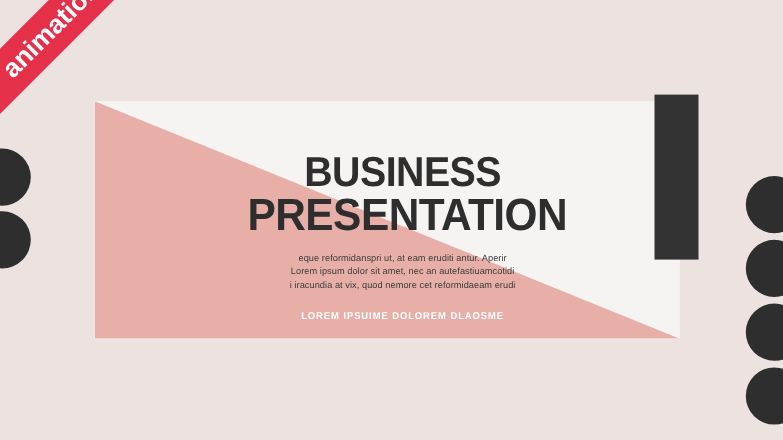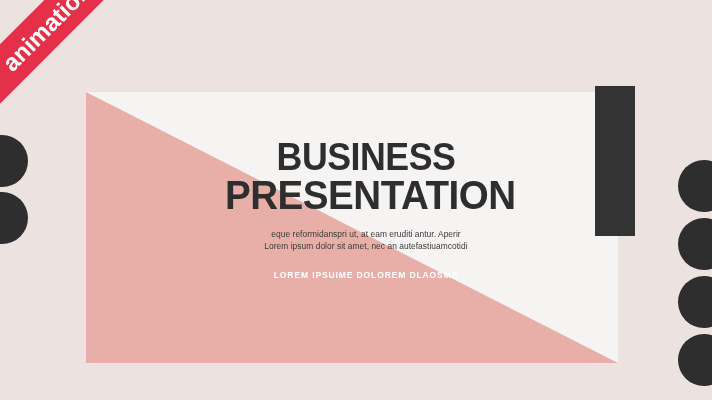--- a/index.html
+++ b/index.html
@@ -30,21 +30,21 @@
   }
   .circle-left  { width: 52px; height: 52px; left: -24px; }
   .circle-right { width: 52px; height: 52px; right: -18px; }
 
   
   #slide-card {
     position: absolute;
     left: 86px;
     top: 92px;
     width: 532px;
-    height: 271px;
+    height: 216px;
     background: #f5f4f3;
     overflow: hidden;
   }
 
   
   #pink-wedge {
     position: absolute;
     left: 0;
     top: 0;
     width: 100%;
@@ -152,20 +152,21 @@
   <div id="slide-card">
     <div id="pink-wedge"></div>
 
     <div id="text-block">
       <div id="title-line-1">BUSINESS</div>
       <div id="title-line-2">PRESENTATION</div>
 
       <div id="body-paragraph">
         <span class="pline">eque reformidanspri ut, at eam eruditi antur. Aperir</span>
         <span class="pline">Lorem ipsum dolor sit amet, nec an autefastiuamcotidi</span>
+        <span class="pline">i iracundia at vix, quod nemore cet reformidaeam erudi</span>
       </div>
 
       <div id="tagline">LOREM IPSUIME DOLOREM DLAOSME</div>
     </div>
   </div>
 
   <div id="dark-bar"></div>
 
   <div id="animation-ribbon">
     <span id="animation-ribbon-label">animation</span>

